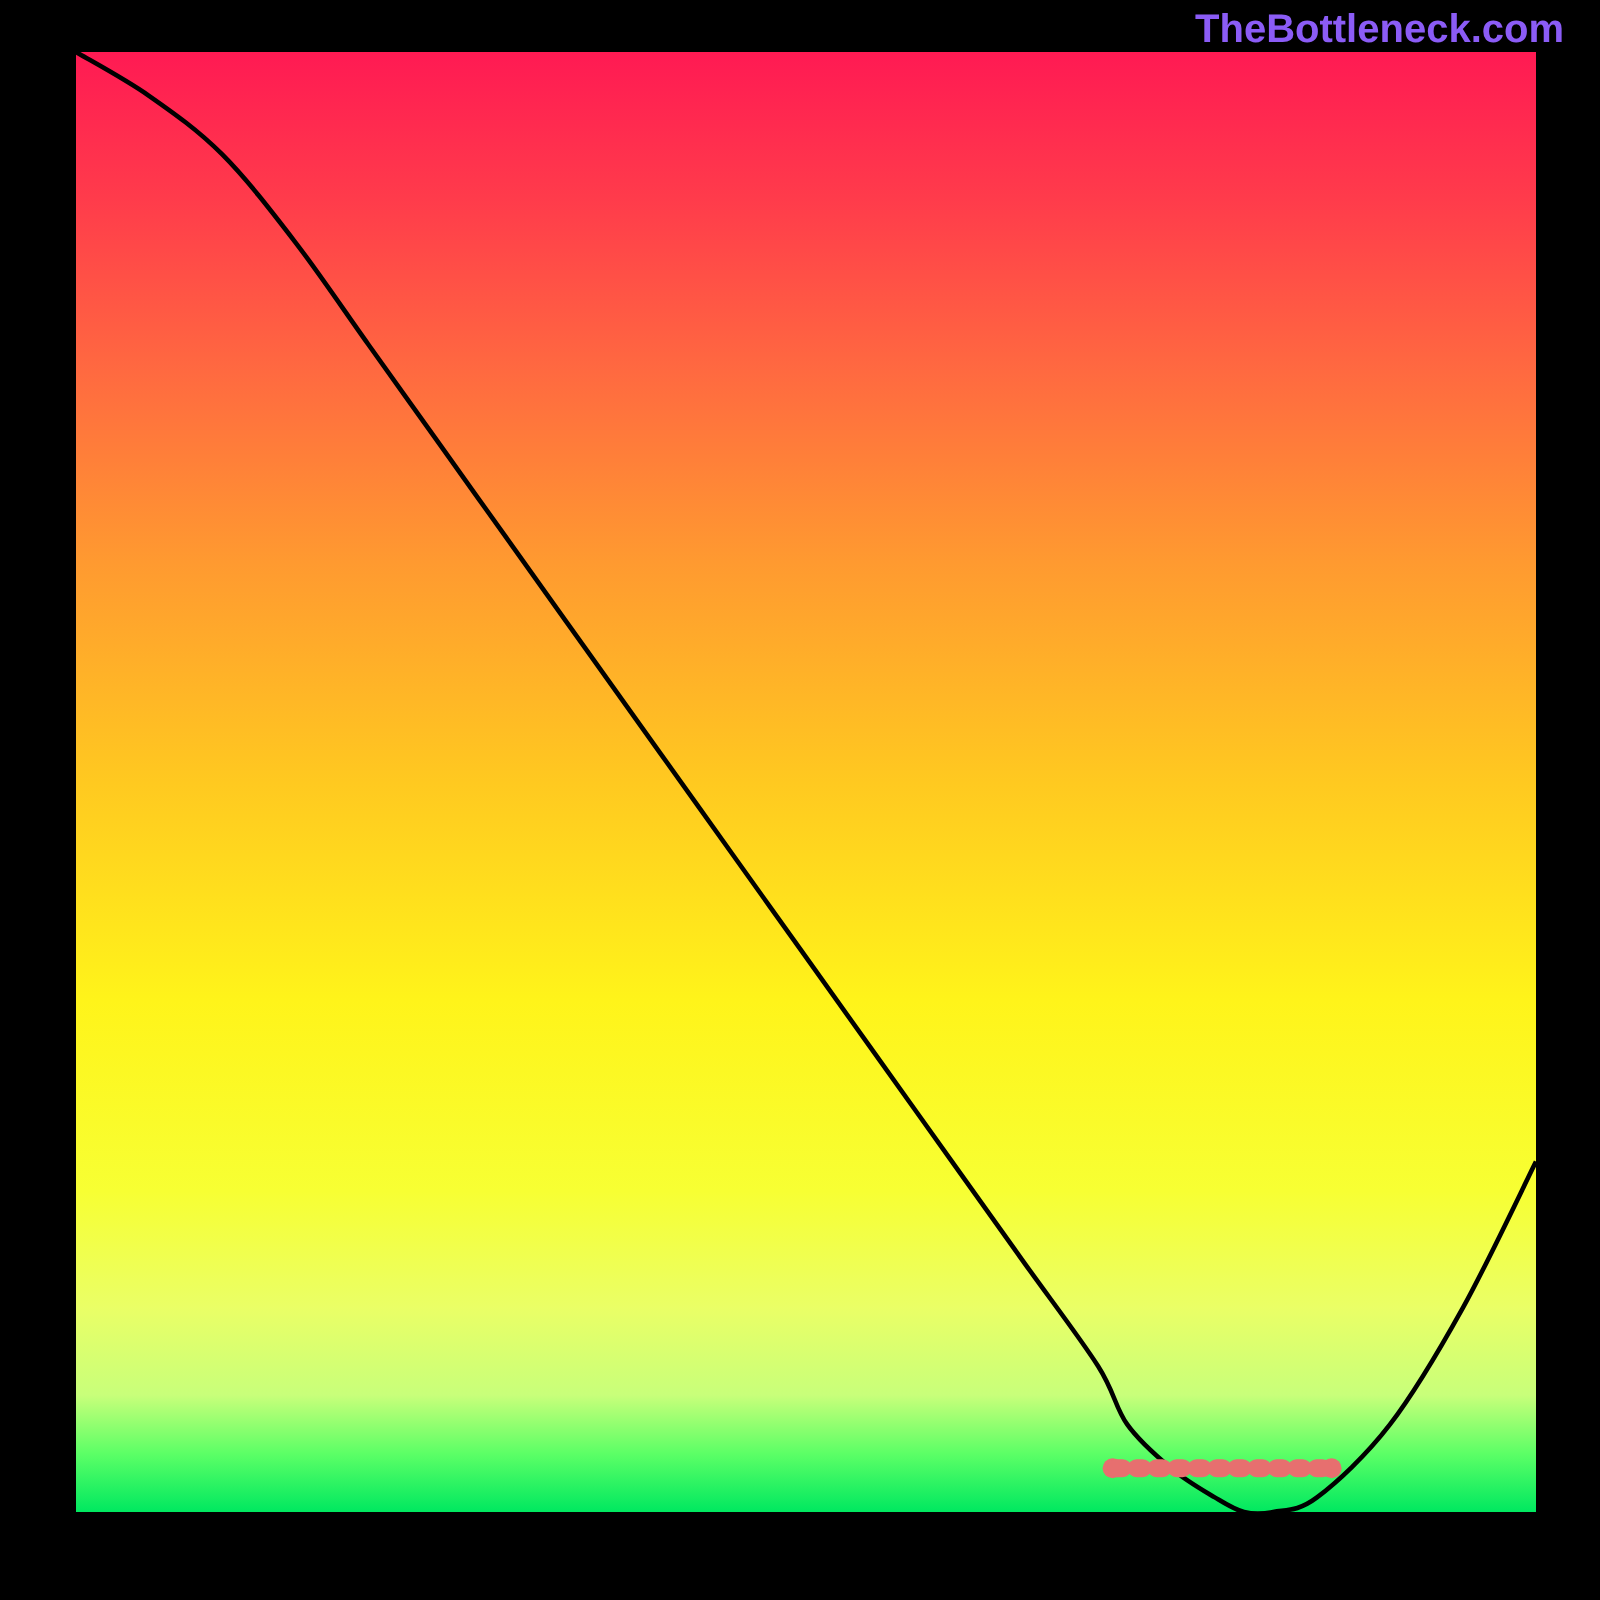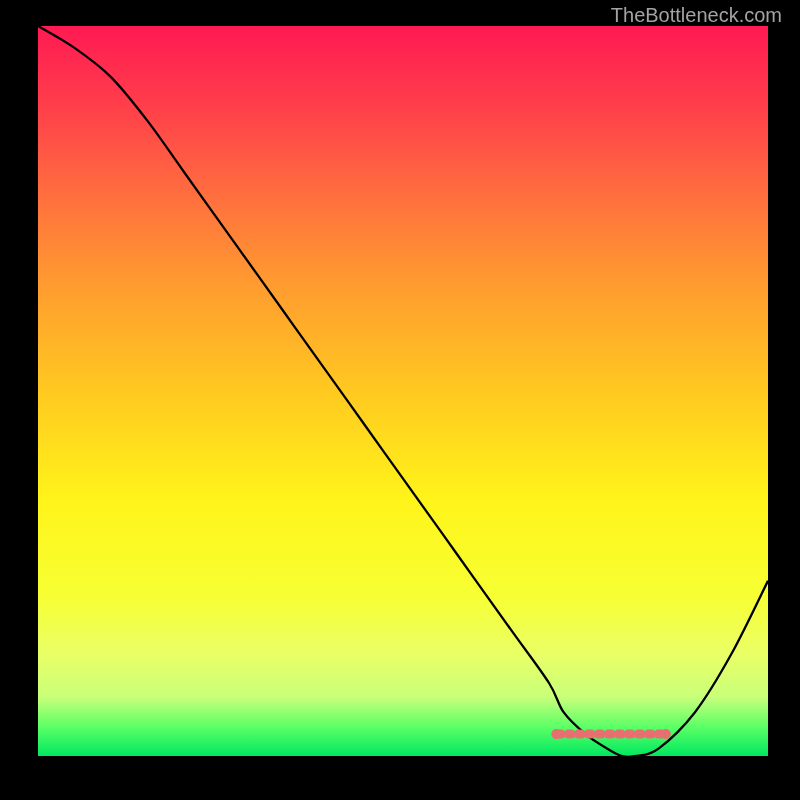--- a/index.html
+++ b/index.html
@@ -7,23 +7,23 @@
     width: 800px;
     height: 800px;
     background: #000;
     position: relative;
     font-family: Arial, sans-serif;
   }
   .attribution {
     position: absolute;
     top: 4px;
     right: 18px;
-    color: #a3a3a3;
+    color: #8b5cf6;
     font-size: 20px;
-    font-weight: 400;
+    font-weight: 700;
     z-index: 10;
   }
   .plot-area {
     position: absolute;
     left: 38px;
     top: 26px;
     width: 730px;
     height: 730px;
     overflow: hidden;
   }

